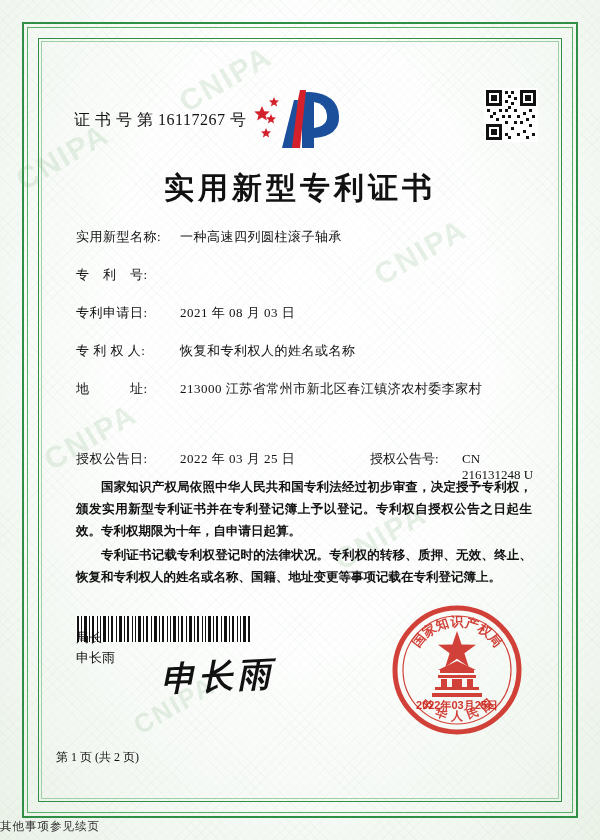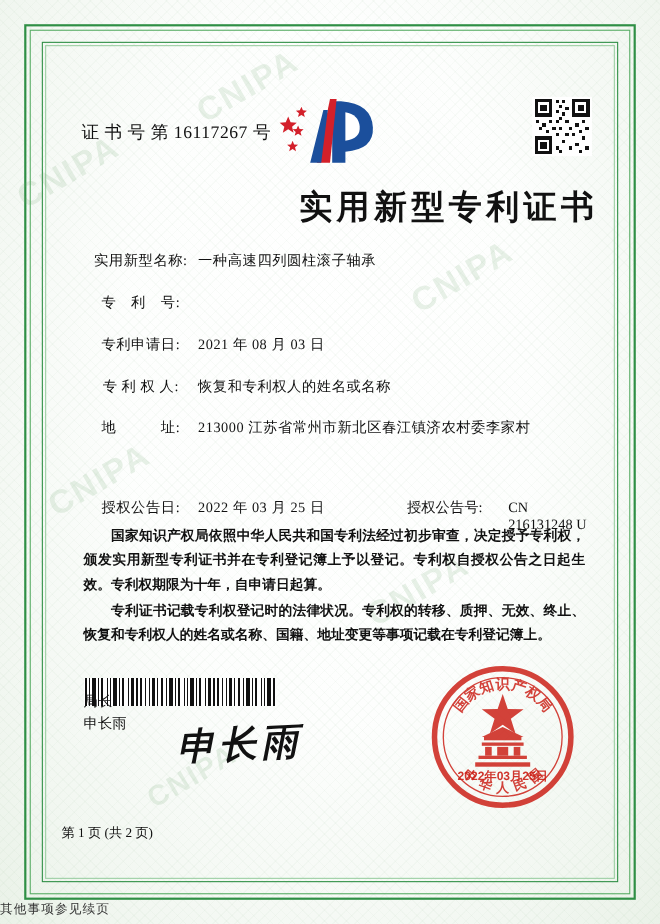--- a/index.html
+++ b/index.html
@@ -106,21 +106,21 @@
     top: 30px;
     transform: translateX(-50%);
     width: 120px;
     height: 70px;
   }
 
   .title {
     position: absolute;
     left: 0; right: 0;
     top: 112px;
-    text-align: right;
+    text-align: center;
     font-size: 30px;
     font-weight: bold;
     letter-spacing: 4px;
     color: #111;
     font-family: "Liberation Serif", "DejaVu Serif", serif;
   }
 
   .fields {
     position: absolute;
     left: 20px;
@@ -132,35 +132,34 @@
   .field-row {
     display: flex;
     align-items: baseline;
     margin-bottom: 20px;
   }
   .field-label {
     width: 104px;
     flex: 0 0 104px;
     white-space: nowrap;
     letter-spacing: 0.5px;
-    text-align: center;
   }
   .field-value {
     flex: 1 1 auto;
     letter-spacing: 0.5px;
   }
   .field-row.dual .field-value {
     flex: 0 0 auto;
     width: 190px;
-    margin-top: 34px;
   }
   .field-label2 {
     width: 92px;
     flex: 0 0 92px;
     white-space: nowrap;
+    margin-top: 32px;
   }
   .field-value2 {
     flex: 1 1 auto;
   }
 
   .paragraphs {
     position: absolute;
     left: 20px;
     right: 12px;
     top: 420px;

